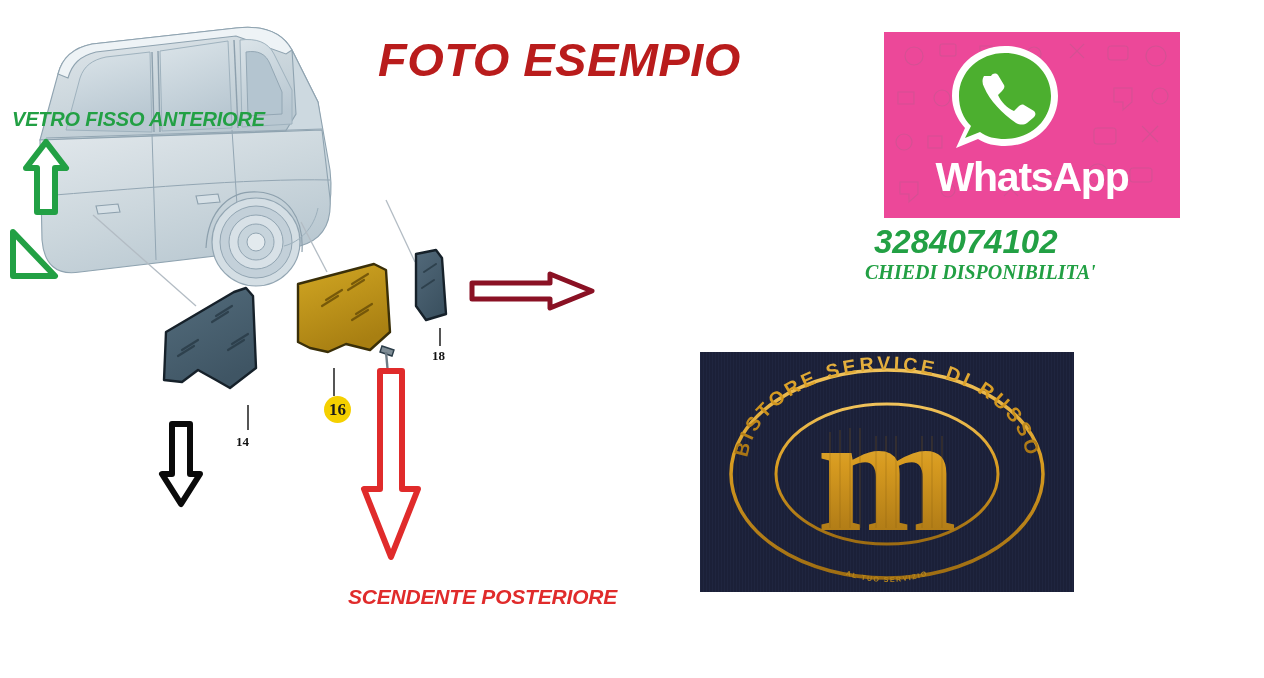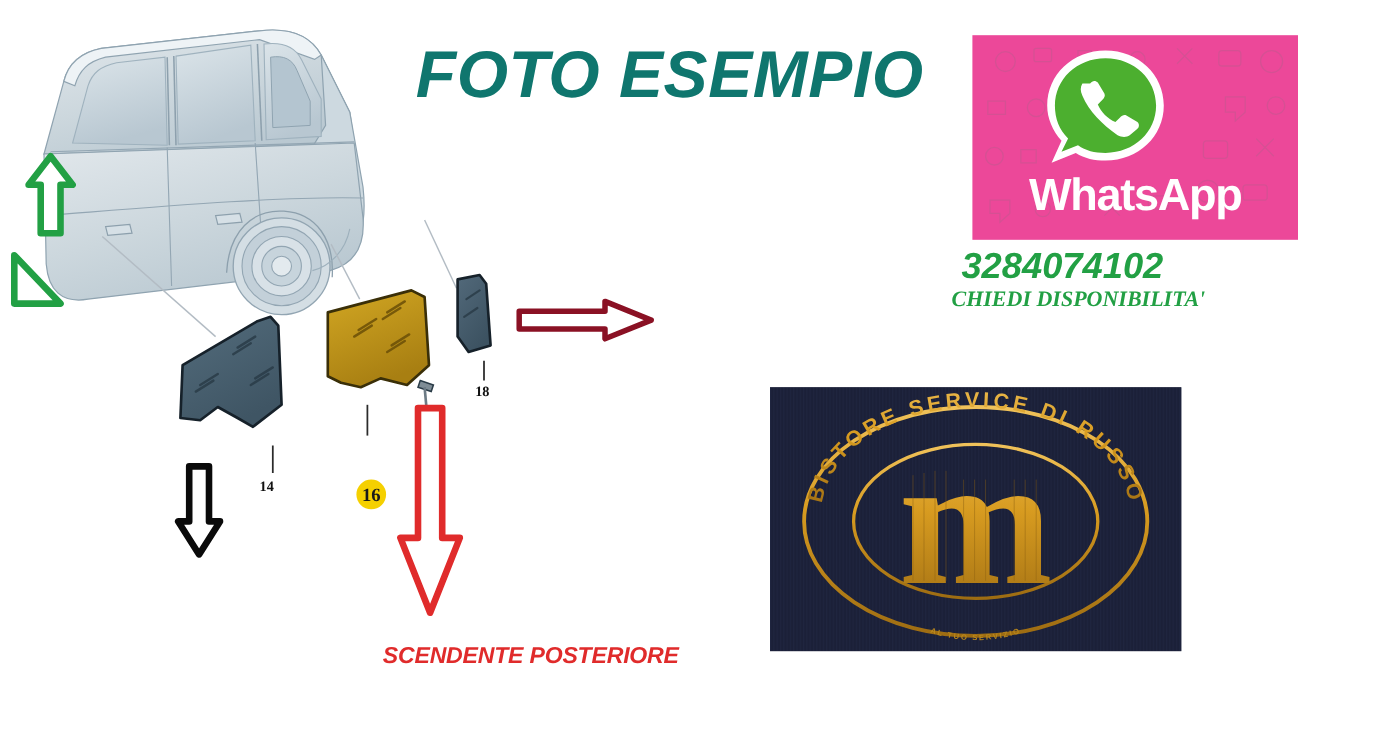--- a/index.html
+++ b/index.html
@@ -24,22 +24,22 @@
   .ann {
     font-family: "Liberation Sans", sans-serif;
     font-weight: bold;
     font-style: italic;
     white-space: pre;
     line-height: 1.12;
     letter-spacing: -0.2px;
   }
   #title-foto-esempio {
     left: 378px; top: 34px;
-    font-size: 60px;
-    color: #0f766e;
+    font-size: 47px;
+    color: #b91c1c;
     letter-spacing: 0.5px;
   }
   #label-vetro-fisso-anteriore {
     left: 12px; top: 108px;
     font-size: 20px;
     color: #22a044;
   }
   #label-vetro-fisso-posteriore {
     left: 612px; top: 280px;
     font-size: 19px;
@@ -129,21 +129,21 @@
   #part-label-14 { left: 236px; top: 434px; }
   #part-label-17 { left: 379px; top: 399px; }
   #part-label-18 { left: 432px; top: 348px; }
   #part-badge-16 {
     left: 324px; top: 396px;
     width: 27px; height: 27px;
     border-radius: 50%;
     background: #f5d000;
     display: flex; align-items: center; justify-content: center;
     font-family: "Liberation Serif", serif;
-    font-weight: bold; font-size: 17px; color: #1a1a1a; margin-top: 40px;
+    font-weight: bold; font-size: 17px; color: #1a1a1a;
   }
 
   
   #arrow-green-up { left: 22px; top: 138px; width: 48px; height: 80px; }
   #arrow-green-triangle { left: 8px; top: 228px; width: 52px; height: 52px; }
   #arrow-darkred-right { left: 468px; top: 270px; width: 128px; height: 42px; }
   #arrow-black-down { left: 158px; top: 420px; width: 46px; height: 88px; }
   #arrow-red-down { left: 360px; top: 367px; width: 62px; height: 196px; }
 </style>
 </head>
@@ -302,20 +302,21 @@
   <svg id="arrow-black-down" class="abs" viewBox="0 0 46 88">
     <path d="M14,4 L32,4 L32,54 L42,54 L23,84 L4,54 L14,54 Z" fill="#ffffff" stroke="#0a0a0a" stroke-width="6" stroke-linejoin="round"></path>
   </svg>
 
   <svg id="arrow-red-down" class="abs" viewBox="0 0 62 196">
     <path d="M20,4 L42,4 L42,122 L58,122 L31,190 L4,122 L20,122 Z" fill="#ffffff" stroke="#e02b2b" stroke-width="6" stroke-linejoin="round"></path>
   </svg>
 
   <div class="abs ann" id="title-foto-esempio">FOTO ESEMPIO</div>
 
+  <div class="abs ann" id="label-vetro-fisso-anteriore">VETRO FISSO ANTERIORE</div>
 
 
 
   <div class="abs ann" id="label-scendente-posteriore">SCENDENTE POSTERIORE</div>
 
   <div id="whatsapp-banner" class="abs">
     <svg class="wa-pattern" viewBox="0 0 296 184">
       <g stroke="#5d7d76" stroke-width="1.2" fill="none" opacity="0.7">
         <circle cx="30" cy="24" r="9"></circle>
           <rect x="56" y="12" width="16" height="12" rx="2"></rect>

